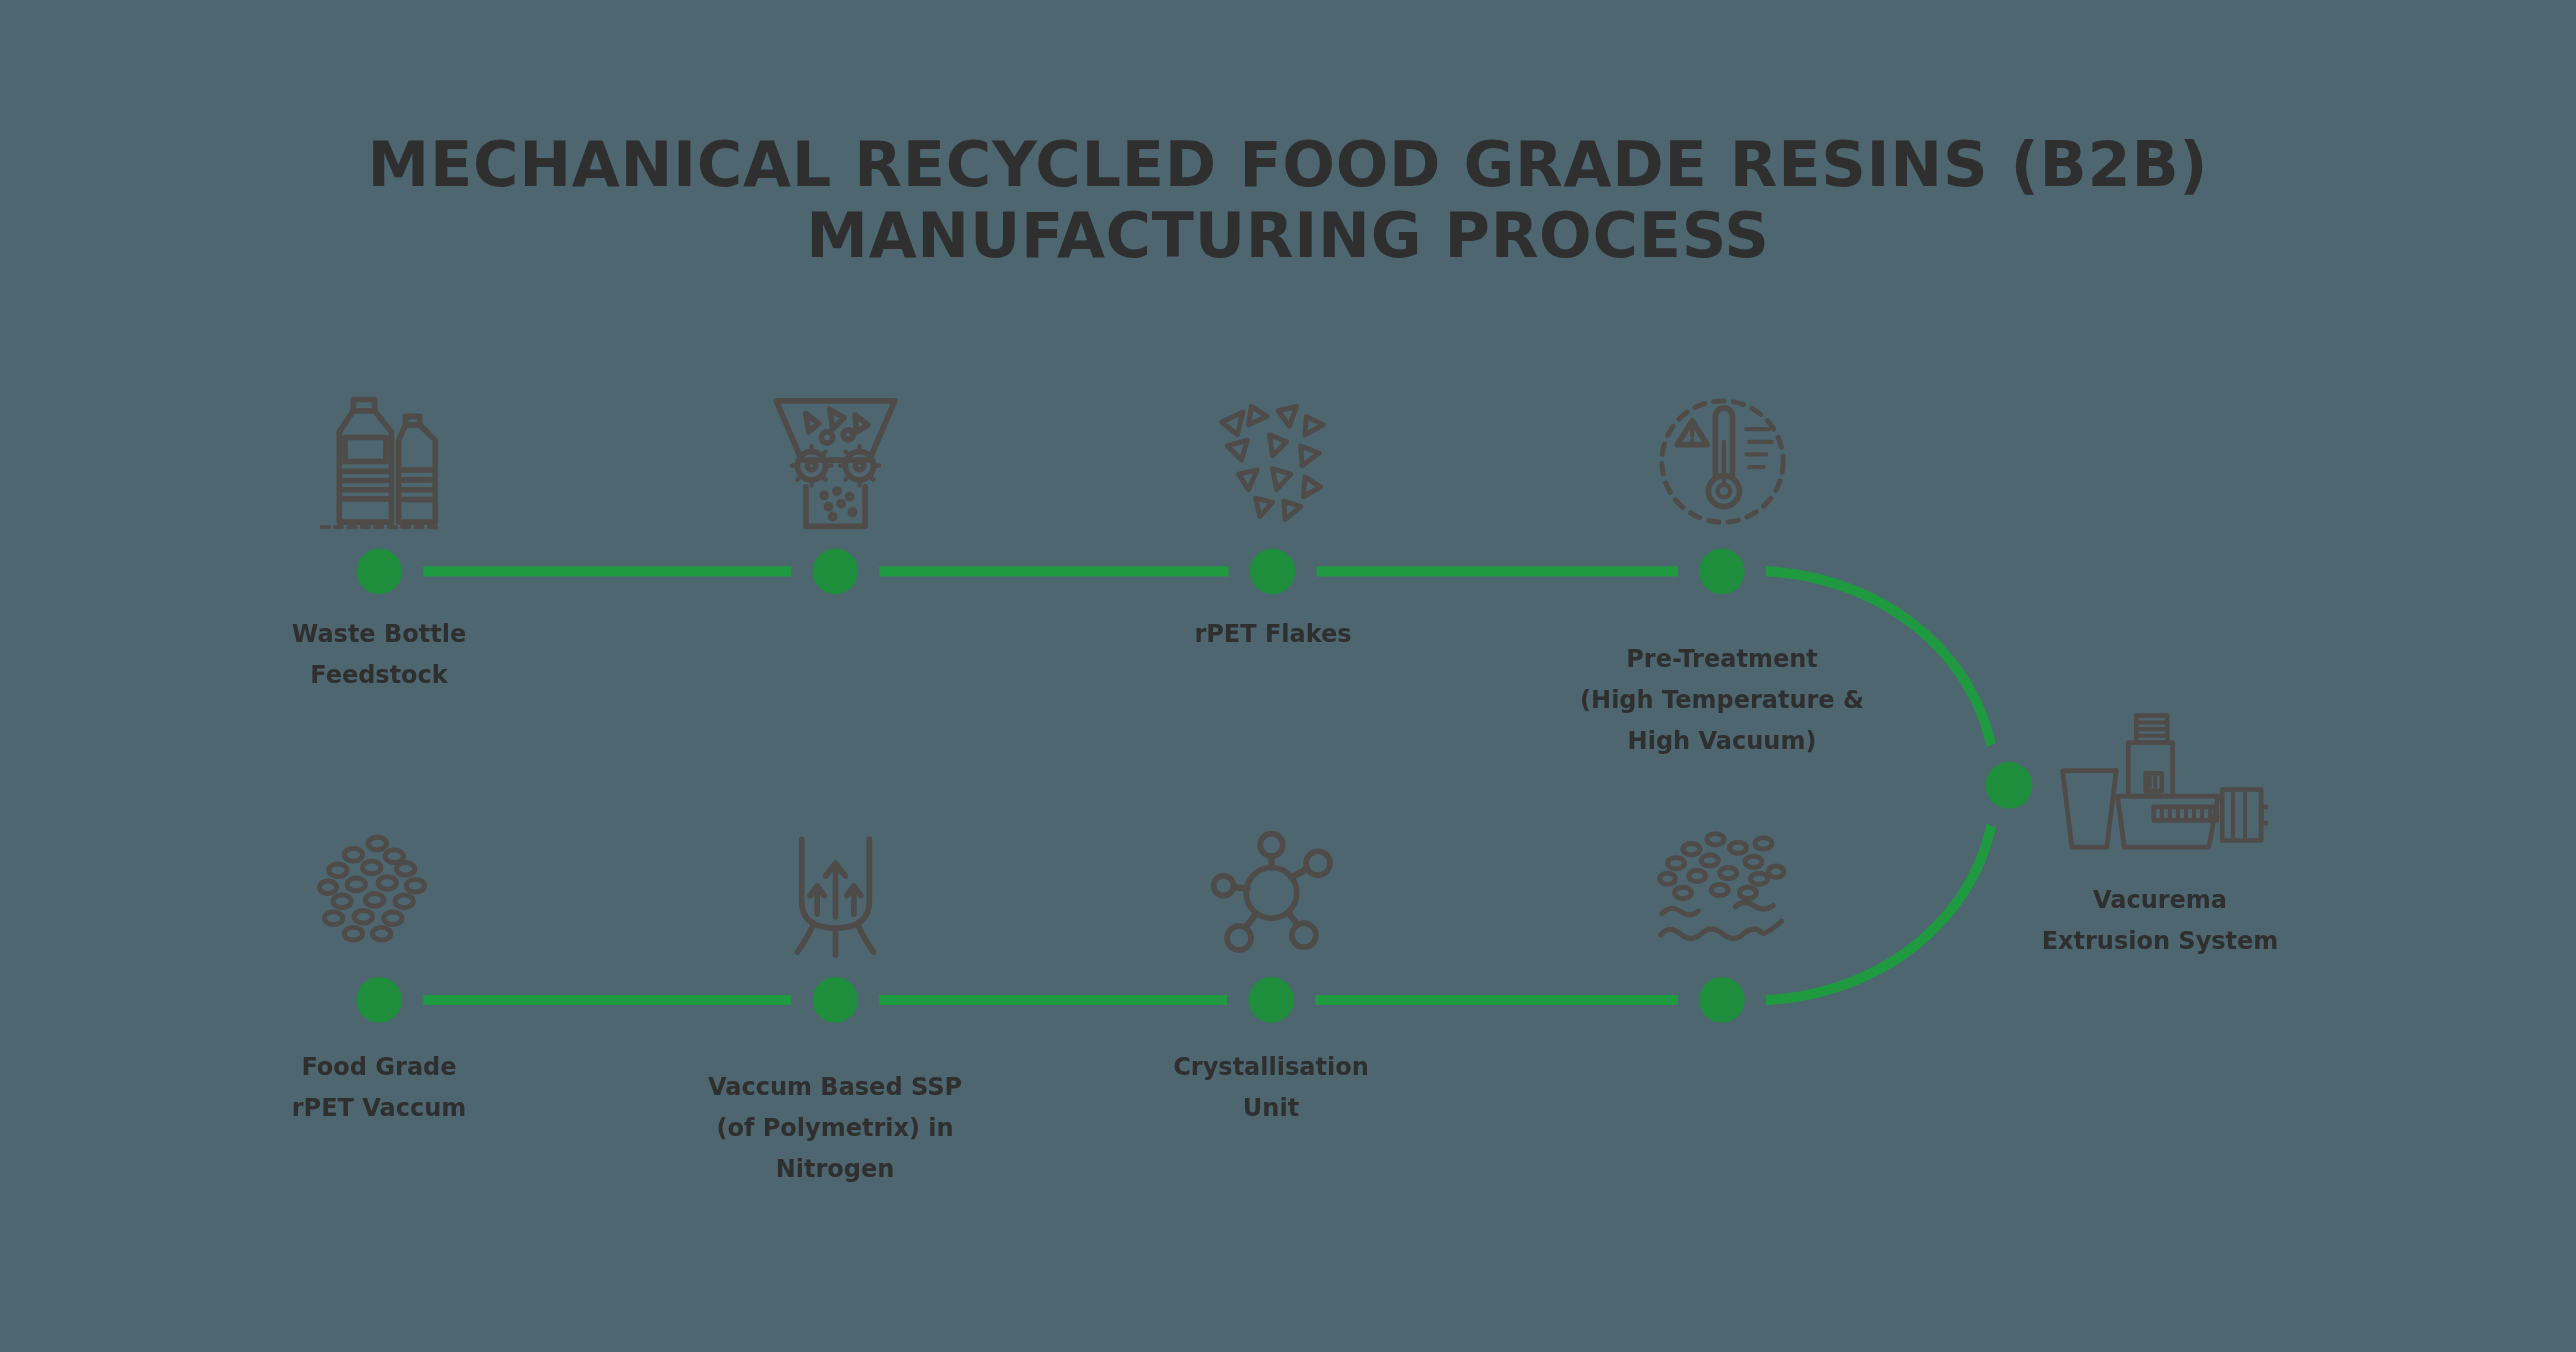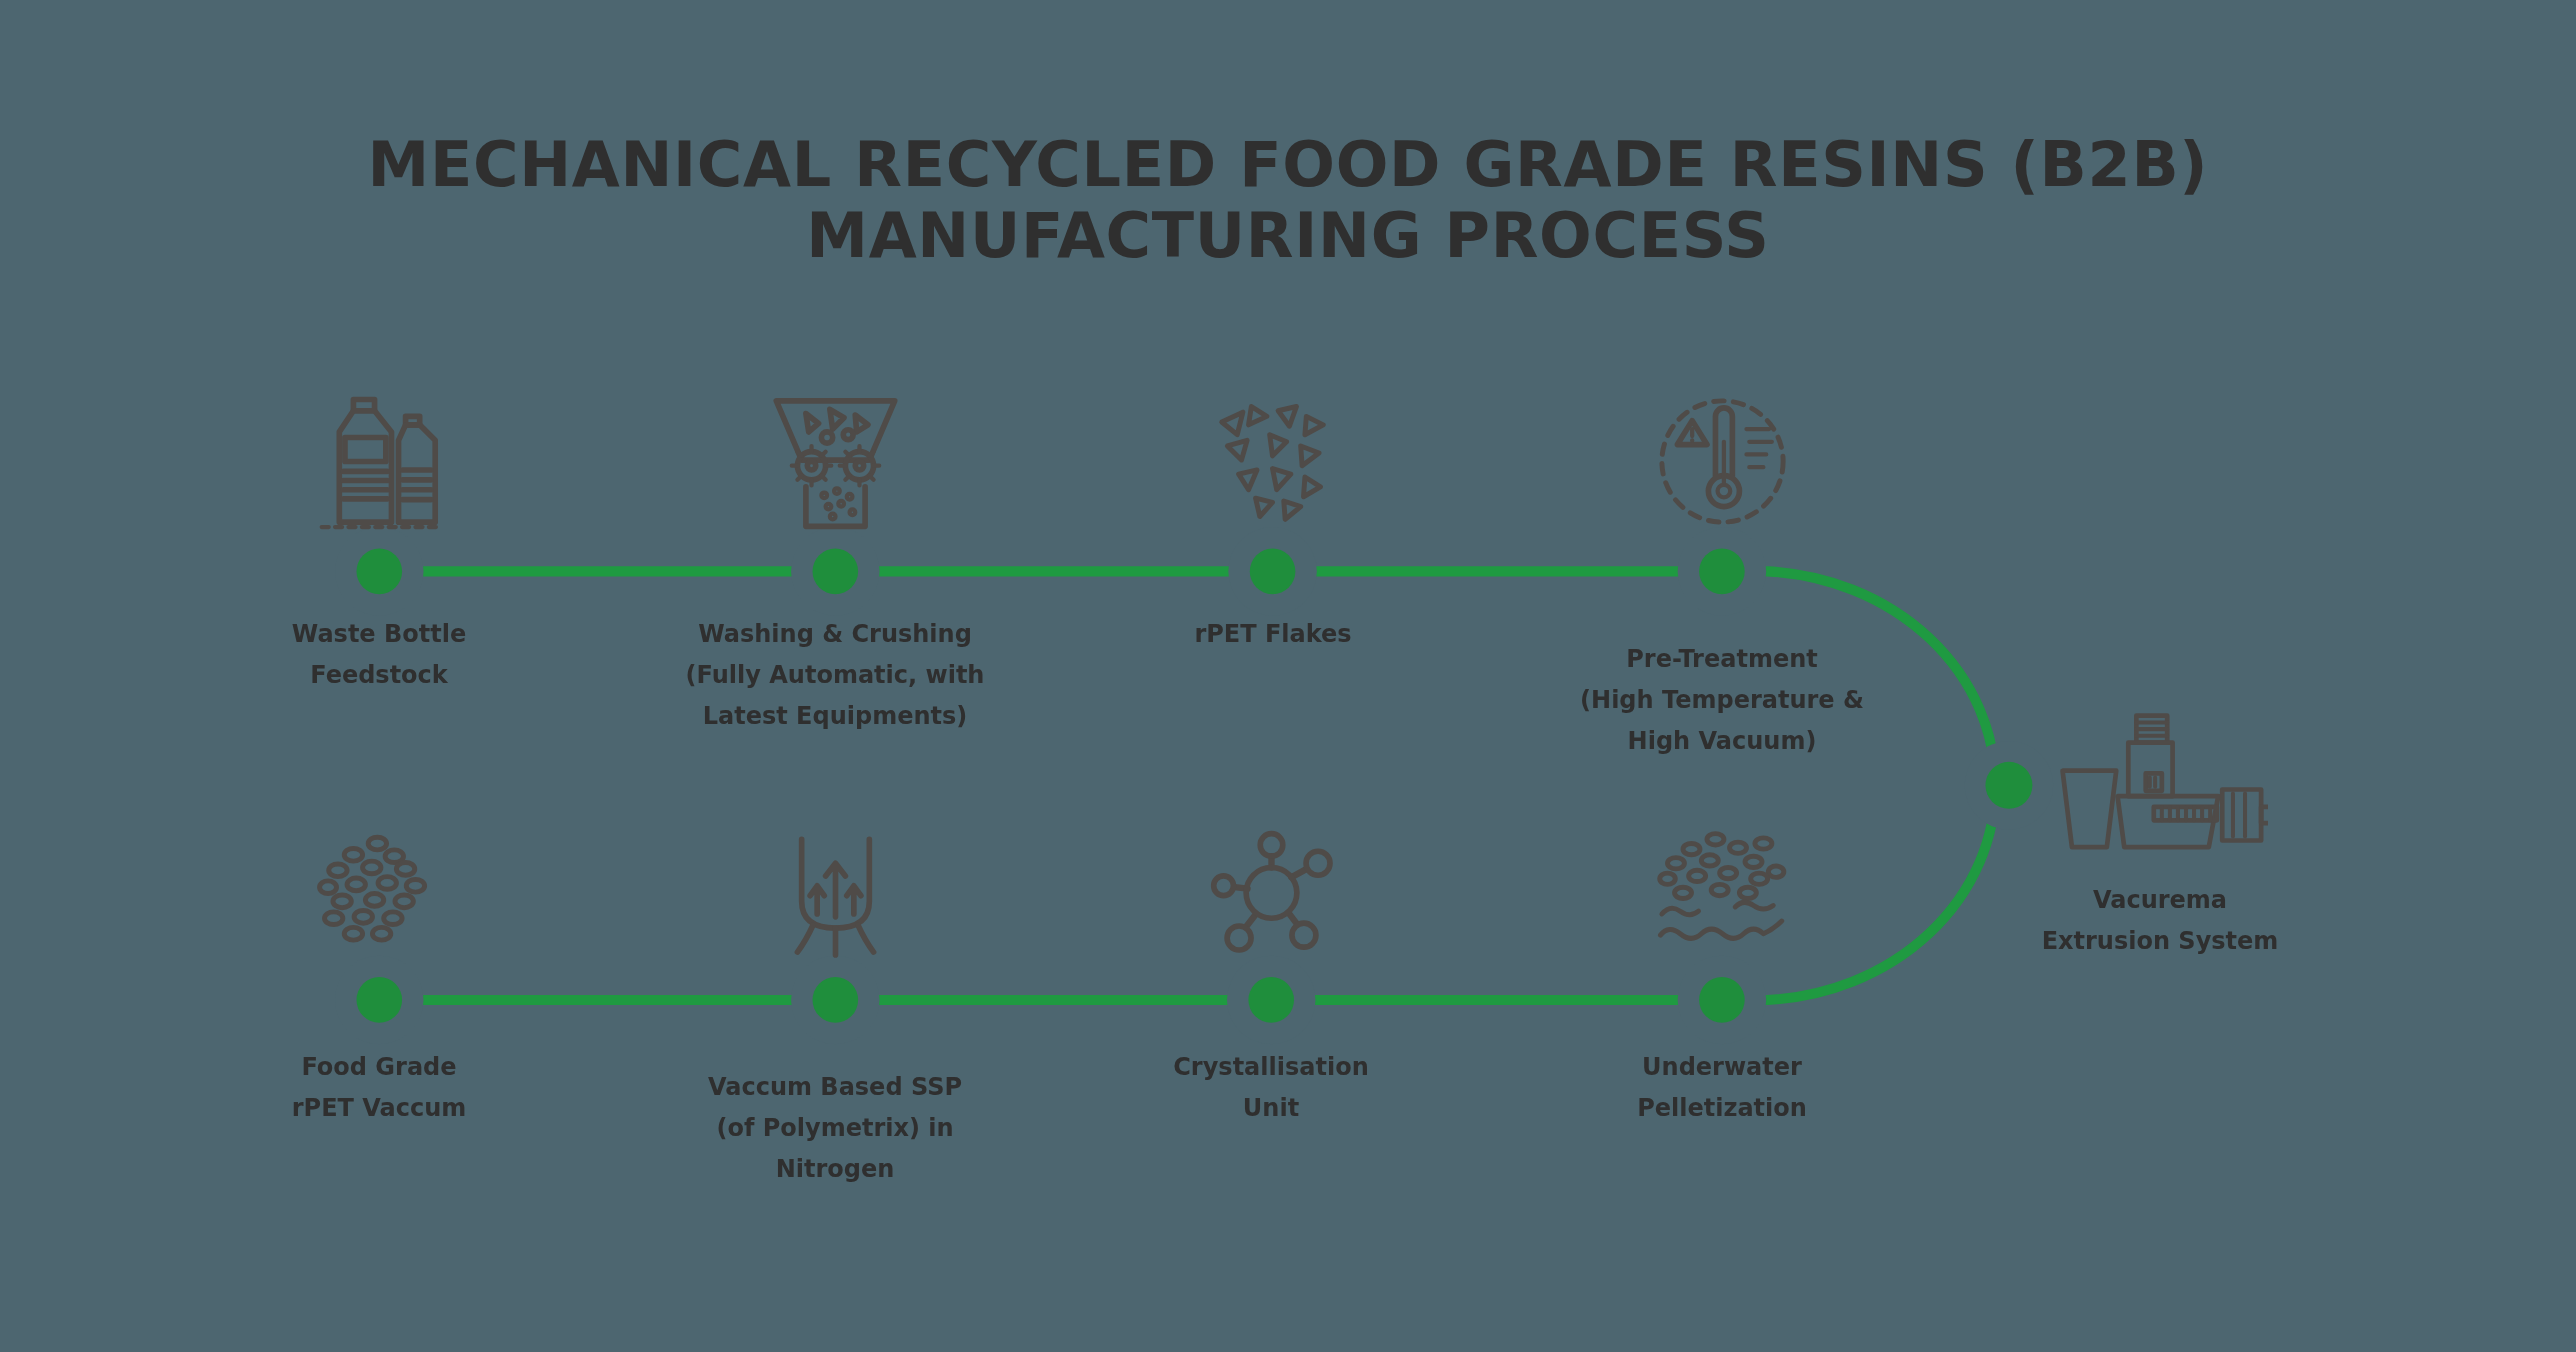--- a/index.html
+++ b/index.html
@@ -231,31 +231,26 @@
         <ellipse cx="77" cy="126" rx="13" ry="9"></ellipse>
           <ellipse cx="119" cy="128" rx="13" ry="9"></ellipse>
         <ellipse cx="63" cy="150" rx="13" ry="9"></ellipse>
           <ellipse cx="103" cy="150" rx="13" ry="9"></ellipse>
       </g>
     </svg>
   </div>
 
   <div class="label" style="left:144px;top:614px;">Waste Bottle
 Feedstock</div>
-  <div class="label" style="left:600px;top:614px;">Washing &amp; Crushing
-(Fully Automatic, with
-Latest Equipments)</div>
   <div class="label" style="left:1038px;top:614px;">rPET Flakes</div>
   <div class="label" style="left:1487px;top:639px;">Pre-Treatment
 (High Temperature &amp;
 High Vacuum)</div>
   <div class="label" style="left:1925px;top:880px;">Vacurema
 Extrusion System</div>
-  <div class="label" style="left:1487px;top:1047px;">Underwater
-Pelletization</div>
   <div class="label" style="left:1036px;top:1047px;text-align:center;">Crystallisation
 Unit</div>
   <div class="label" style="left:600px;top:1047px;margin-top:20px;">Vaccum Based SSP
 (of Polymetrix) in
 Nitrogen</div>
   <div class="label" style="left:144px;top:1047px;">Food Grade
 rPET Vaccum</div>
 
 </div>
 

